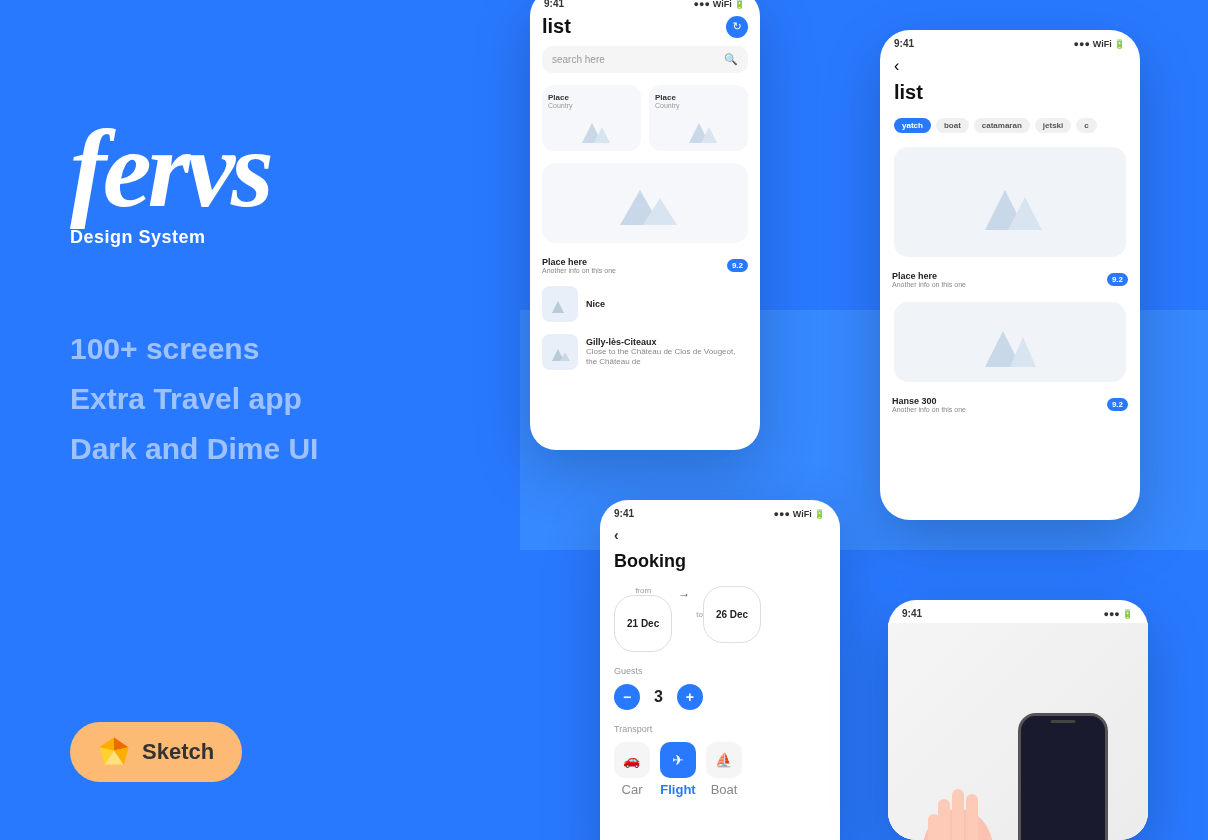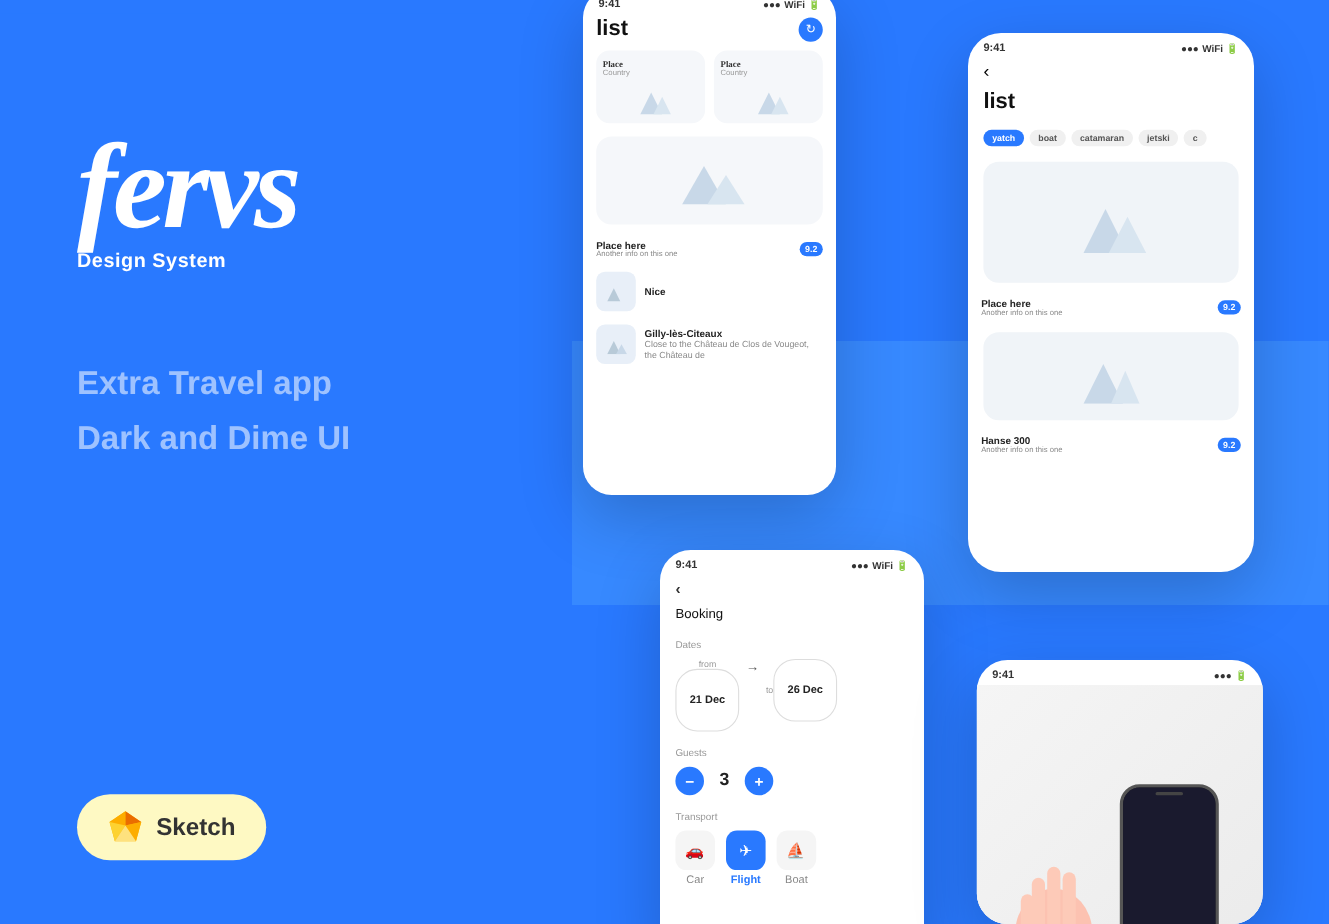--- a/index.html
+++ b/index.html
@@ -57,21 +57,21 @@
       font-size: 30px;
       font-weight: 600;
       color: rgba(255,255,255,0.55);
       line-height: 1.4;
     }
 
     .sketch-badge {
       position: absolute;
       bottom: 70px;
       left: 70px;
-      background: #fef9c3;
+      background: #fdba74;
       border-radius: 50px;
       padding: 14px 28px;
       display: flex;
       align-items: center;
       gap: 12px;
     }
 
     .sketch-icon {
       width: 32px;
       height: 32px;
@@ -169,21 +169,21 @@
     .small-card {
       flex: 1;
       background: #F5F7FA;
       border-radius: 12px;
       padding: 8px 6px;
       display: flex;
       flex-direction: column;
       align-items: flex-start;
     }
 
-    .card-label { font-size: 8px; font-weight: 700; color: #333; font-family: Liberation Serif, serif; }
+    .card-label { font-size: 8px; font-weight: 700; color: #333; }
     .card-sublabel { font-size: 7px; color: #999; }
 
     .mountain-icon-sm {
       width: 100%;
       height: 30px;
       display: flex;
       align-items: flex-end;
       justify-content: center;
       margin-top: 4px;
     }
@@ -261,21 +261,21 @@
       border-radius: 12px;
       font-size: 8px;
       font-weight: 600;
       white-space: nowrap;
     }
 
     .chip-active { background: #2979FF; color: white; }
     .chip-inactive { background: #F0F0F0; color: #555; }
 
     
-    .booking-title { font-size: 12px; font-weight: 400; color: #111; padding: 4px 14px 10px; }
+    .booking-title { font-size: 18px; font-weight: 700; color: #111; padding: 4px 14px 10px; }
     .section-label { font-size: 9px; color: #999; padding: 6px 14px 4px; font-weight: 500; }
 
     .date-pill {
       border: 1.5px solid #DDD;
       border-radius: 20px;
       padding: 22px 12px;
       font-size: 10px;
       font-weight: 700;
       color: #222;
     }
@@ -323,21 +323,21 @@
       display: flex;
       align-items: center;
       justify-content: center;
       font-size: 14px;
     }
 
     .transport-icon.active {
       background: #2979FF;
     }
 
-    .transport-label { font-size: 10px; color: #888; }
+    .transport-label { font-size: 13px; color: #888; }
     .transport-label.active { color: #2979FF; font-weight: 700; }
 
     
     .back-arrow { font-size: 14px; color: #333; padding: 4px 14px; font-weight: 700; }
 
     
     .device-body {
       background: #F0F0F0;
       width: 100%;
       height: 100%;
@@ -366,20 +366,21 @@
 
 <div style="position:absolute;left:490px;top:310px;width:718px;height:240px;background:#4A9EFF;opacity:0.45;"></div>
 
 <div class="left-panel">
   <div class="logo-area">
     <div class="logo-text">fervs</div>
     <div class="design-system-label">Design System</div>
   </div>
 
   <div class="features-list">
+    <div class="feature-item">100+ screens</div>
     <div class="feature-item">Extra Travel app</div>
     <div class="feature-item">Dark and Dime UI</div>
   </div>
 
   <div class="sketch-badge">
 
     <svg class="sketch-icon" viewBox="0 0 40 40" fill="none" xmlns="http://www.w3.org/2000/svg">
       <polygon points="20,2 38,14 32,36 8,36 2,14" fill="#FDB300"></polygon>
       <polygon points="20,2 38,14 20,18" fill="#EA6C00"></polygon>
       <polygon points="20,2 2,14 20,18" fill="#FDAD00"></polygon>
@@ -400,20 +401,24 @@
         <span>WiFi</span>
         <span>🔋</span>
     </div>
   </div>
 
   <div style="display:flex;align-items:center;justify-content:space-between;padding:2px 12px 4px;">
     <div class="screen-title" style="padding:0;">list</div>
     <div class="sync-icon">↻</div>
   </div>
 
+  <div class="search-bar">
+    <span class="search-text">search here</span>
+    <span style="color:#999;font-size:11px;">🔍</span>
+  </div>
 
   <div class="card-row">
     <div class="small-card">
       <div class="card-label">Place</div>
       <div class="card-sublabel">Country</div>
       <div class="mountain-icon-sm">
         <svg width="40" height="28" viewBox="0 0 40 28">
             <polygon points="10,28 20,8 30,28" fill="#C8D8E8"></polygon>
             <polygon points="22,28 30,12 38,28" fill="#D8E5F0"></polygon>
           </svg>
@@ -533,21 +538,20 @@
       <span>●●●</span>
         <span>WiFi</span>
         <span>🔋</span>
     </div>
   </div>
 
   <div class="back-arrow">‹</div>
 
   <div class="booking-title">Booking</div>
 
-  <div class="section-label">Dates</div>
 
   <div style="display:flex;align-items:flex-start;gap:6px;padding:4px 14px 8px;">
     <div style="display:flex;flex-direction:column;align-items:center;">
       <span style="font-size:8px;color:#999;">from</span>
       <div class="date-pill">21 Dec</div>
     </div>
     <span class="arrow-icon">→</span>
     <div style="display:flex;flex-direction:row;align-items:center;">
       <span style="font-size:8px;color:#999;">to</span>
       <div class="date-pill">26 Dec</div>

